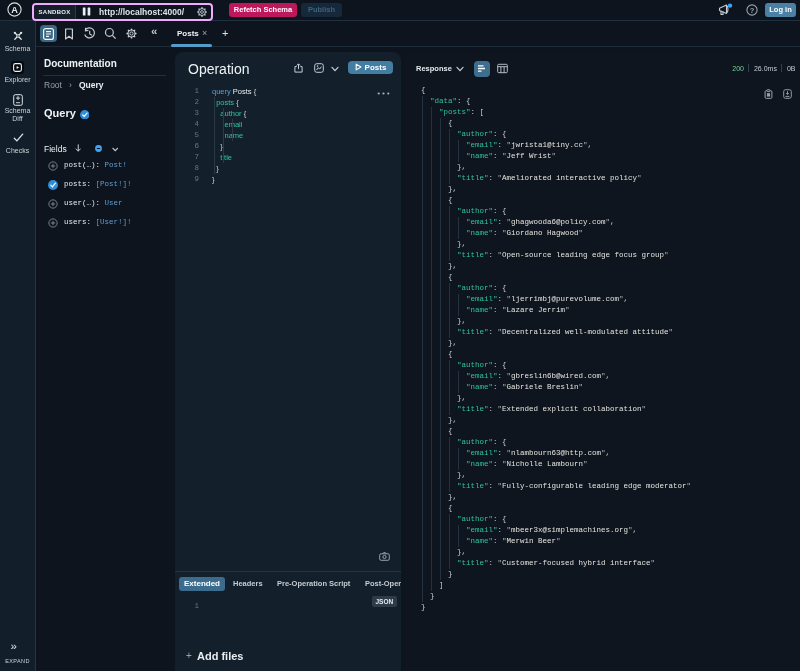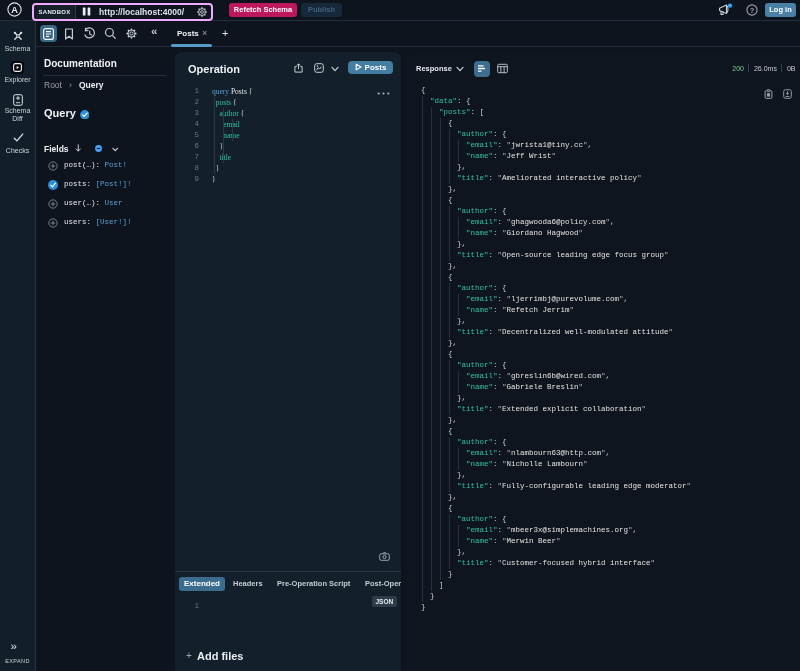--- a/index.html
+++ b/index.html
@@ -26,28 +26,28 @@
 
 #nav{left:0;top:21px;width:35px;height:650px;background:#121f2a;border-right:1px solid #26343f}
 .navlbl{position:absolute;width:35px;text-align:center;font-size:7px;line-height:7.5px;color:#ccd2d8}
 
 #docs{left:36px;top:47px;width:139px;height:624px;background:#0e141d}
 #docTitle{left:8px;top:11px;font-size:10px;font-weight:bold;color:#f0f3f6}
 #docHr{left:7px;top:28px;width:123px;height:1px;background:#22303d}
 #crumb{left:8px;top:33px;font-size:8.5px;color:#95a0a9}
 #crumb b{color:#e8edf1}
 #qhead{left:8px;top:61px;font-size:11px;line-height:11px;font-weight:bold;color:#f0f3f6}
-#fieldshead{left:8px;top:97px;font-size:8.5px;line-height:10px;font-weight:bold;color:#eef2f5}
+#fieldshead{left:8px;top:97px;font-size:8.5px;line-height:10px;font-weight:normal;color:#eef2f5}
 .frow{position:absolute;left:12px;font-family:Liberation Mono, monospace;font-size:7.5px;color:#e3e8ec;white-space:pre}
 .frow .t{color:#5c9fd6}
 
 #op{left:175px;top:52px;width:226px;height:619px;background:#13202b;border-radius:8px 8px 0 0;overflow:hidden}
-#opTitle{left:13px;top:11.5px;font-size:11px;line-height:10px;font-weight:bold;color:#eef2f5}
+#opTitle{left:13px;top:11.5px;font-size:14px;line-height:10px;font-weight:normal;color:#eef2f5}
 #postsbtn{left:173px;top:8.5px;width:45px;height:13.5px;background:#447da2;border-radius:4px;display:flex;align-items:center;justify-content:center;gap:3px;color:#fff;font-size:8px;font-weight:bold}
-.codeline{position:absolute;font-family:Liberation Serif, serif;font-size:7.5px;line-height:11px;white-space:pre;color:#c9d1d8}
+.codeline{position:absolute;font-family:Liberation Sans, sans-serif;font-size:7.5px;line-height:11px;white-space:pre;color:#c9d1d8}
 .lnum{position:absolute;font-family:"Liberation Mono",monospace;font-size:7.5px;line-height:11px;color:#68747f;text-align:right;width:18px}
 .kw{color:#5b9fd4}.fld{color:#30c4a2}.nm{color:#e8ecef}
 .guide{position:absolute;width:1px;background:#2b3947}
 #opdiv{left:0;top:519px;width:226px;height:1px;background:#27343f}
 #varchip{left:4px;top:525px;width:46px;height:14px;line-height:14px;background:#3c6c8d;border-radius:3px;color:#fff;font-size:8px;font-weight:bold;text-align:center}
 .optab{position:absolute;top:525px;height:14px;line-height:14px;font-size:7.5px;font-weight:bold;color:#c5ccd3;white-space:nowrap}
 #jsonbadge{left:197px;top:544px;height:11px;line-height:11px;padding:0 3.5px;background:#2e3b48;border-radius:2px;font-size:6.5px;font-weight:bold;color:#e6ebef}
 #addfiles{left:11px;top:599px;font-size:11px;line-height:10px;font-weight:bold;color:#e9edf1}
 #addplus{left:11px;top:597.5px;font-size:10px;color:#9aa4ad}
 
@@ -388,21 +388,21 @@
     <div class="jline" style="left:16.0px;top:143.0px">      {</div>
     <div class="jline" style="left:16.0px;top:154.0px">        <span class="jk">"author"</span>: {</div>
     <div class="jline" style="left:16.0px;top:165.0px">          <span class="jk">"email"</span>: <span class="jq">"</span><span class="js">ghagwooda6@policy.com</span><span class="jq">"</span>,</div>
     <div class="jline" style="left:16.0px;top:176.0px">          <span class="jk">"name"</span>: <span class="jq">"</span><span class="js">Giordano Hagwood</span><span class="jq">"</span></div>
     <div class="jline" style="left:16.0px;top:187.0px">        },</div>
     <div class="jline" style="left:16.0px;top:198.0px">        <span class="jk">"title"</span>: <span class="jq">"</span><span class="js">Open-source leading edge focus group</span><span class="jq">"</span></div>
     <div class="jline" style="left:16.0px;top:209.0px">      },</div>
     <div class="jline" style="left:16.0px;top:220.0px">      {</div>
     <div class="jline" style="left:16.0px;top:231.0px">        <span class="jk">"author"</span>: {</div>
     <div class="jline" style="left:16.0px;top:242.0px">          <span class="jk">"email"</span>: <span class="jq">"</span><span class="js">ljerrimbj@purevolume.com</span><span class="jq">"</span>,</div>
-    <div class="jline" style="left:16.0px;top:253.0px">          <span class="jk">"name"</span>: <span class="jq">"</span><span class="js">Refetch Jerrim</span><span class="jq">"</span></div>
+    <div class="jline" style="left:16.0px;top:253.0px">          <span class="jk">"name"</span>: <span class="jq">"</span><span class="js">Lazare Jerrim</span><span class="jq">"</span></div>
     <div class="jline" style="left:16.0px;top:264.0px">        },</div>
     <div class="jline" style="left:16.0px;top:275.0px">        <span class="jk">"title"</span>: <span class="jq">"</span><span class="js">Decentralized well-modulated attitude</span><span class="jq">"</span></div>
     <div class="jline" style="left:16.0px;top:286.0px">      },</div>
     <div class="jline" style="left:16.0px;top:297.0px">      {</div>
     <div class="jline" style="left:16.0px;top:308.0px">        <span class="jk">"author"</span>: {</div>
     <div class="jline" style="left:16.0px;top:319.0px">          <span class="jk">"email"</span>: <span class="jq">"</span><span class="js">gbreslin6b@wired.com</span><span class="jq">"</span>,</div>
     <div class="jline" style="left:16.0px;top:330.0px">          <span class="jk">"name"</span>: <span class="jq">"</span><span class="js">Gabriele Breslin</span><span class="jq">"</span></div>
     <div class="jline" style="left:16.0px;top:341.0px">        },</div>
     <div class="jline" style="left:16.0px;top:352.0px">        <span class="jk">"title"</span>: <span class="jq">"</span><span class="js">Extended explicit collaboration</span><span class="jq">"</span></div>
     <div class="jline" style="left:16.0px;top:363.0px">      },</div>

